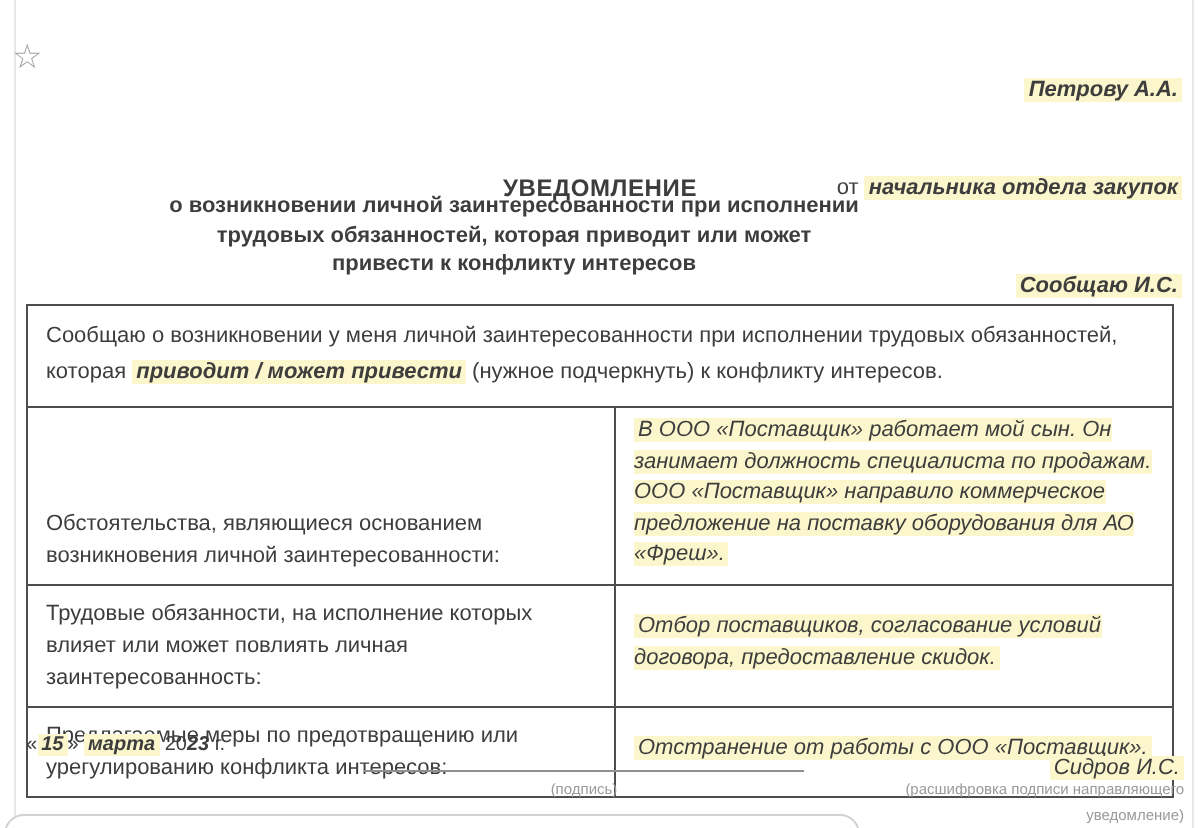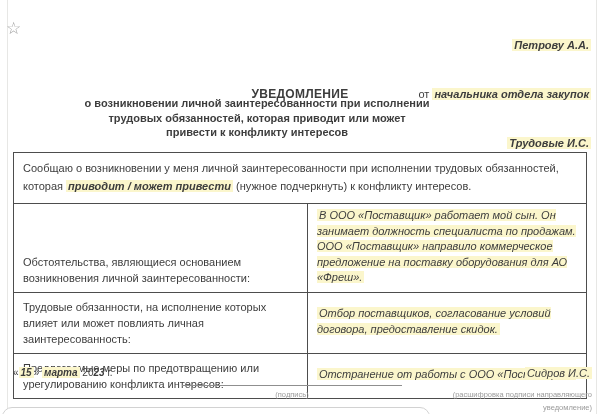--- a/index.html
+++ b/index.html
@@ -58,21 +58,21 @@
     flex: 1; padding: 4px 9px 6px 9px; line-height: 15.5px;
     font-style: italic;
   }
   .row-circumstances { min-height: 74px; }
   .row-duties { min-height: 45px; }
   .row-measures { min-height: 45px; }
   .row-duties .cell-answer, .row-measures .cell-answer { display: flex; align-items: center; font-style: italic; }
   .row-duties .cell-answer div, .row-measures .cell-answer div { width: 100%; }
 
   .date-line { position: absolute; left: 13px; top: 367px; font-size: 10px; }
-  .sig-name { position: absolute; right: 8px; top: 367px; font-size: 11px; font-style: italic; }
+  .sig-name { position: absolute; right: 8px; top: 378px; font-size: 11px; font-style: italic; }
 
   .sig-line {
     position: absolute; left: 182px; top: 385px; width: 220px; height: 1px;
     background: #8f8f8f;
   }
   .sig-caption {
     position: absolute; left: 182px; top: 390px; width: 220px;
     text-align: center; font-size: 7.5px; color: #9a9a9a;
   }
   .transcript-caption {
@@ -89,21 +89,21 @@
 <body>
 
 <div class="page-edge left"></div>
 <div class="page-edge right"></div>
 
 <span class="star">☆</span>
 
 <div class="header-block">
   <div class="hline"><span class="hl bi">Петрову А.А.</span></div>
   <div class="hline"><span>от</span> <span class="hl bi">начальника отдела закупок</span></div>
-  <div class="hline"><span class="hl bi">Трудовые И.С.</span></div>
+  <div class="hline"><span class="hl bi">Сообщаю И.С.</span></div>
 </div>
 
 <div class="doc-title">УВЕДОМЛЕНИЕ</div>
 
 <div class="doc-subtitle">
   <div>о возникновении личной заинтересованности при исполнении</div>
   <div>трудовых обязанностей, которая приводит или может</div>
   <div>привести к конфликту интересов</div>
 </div>
 

